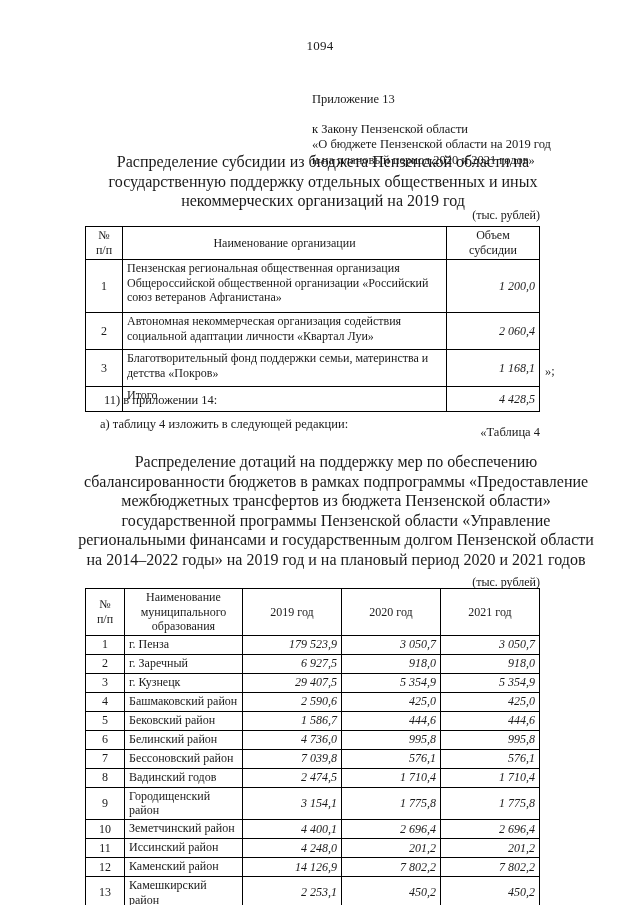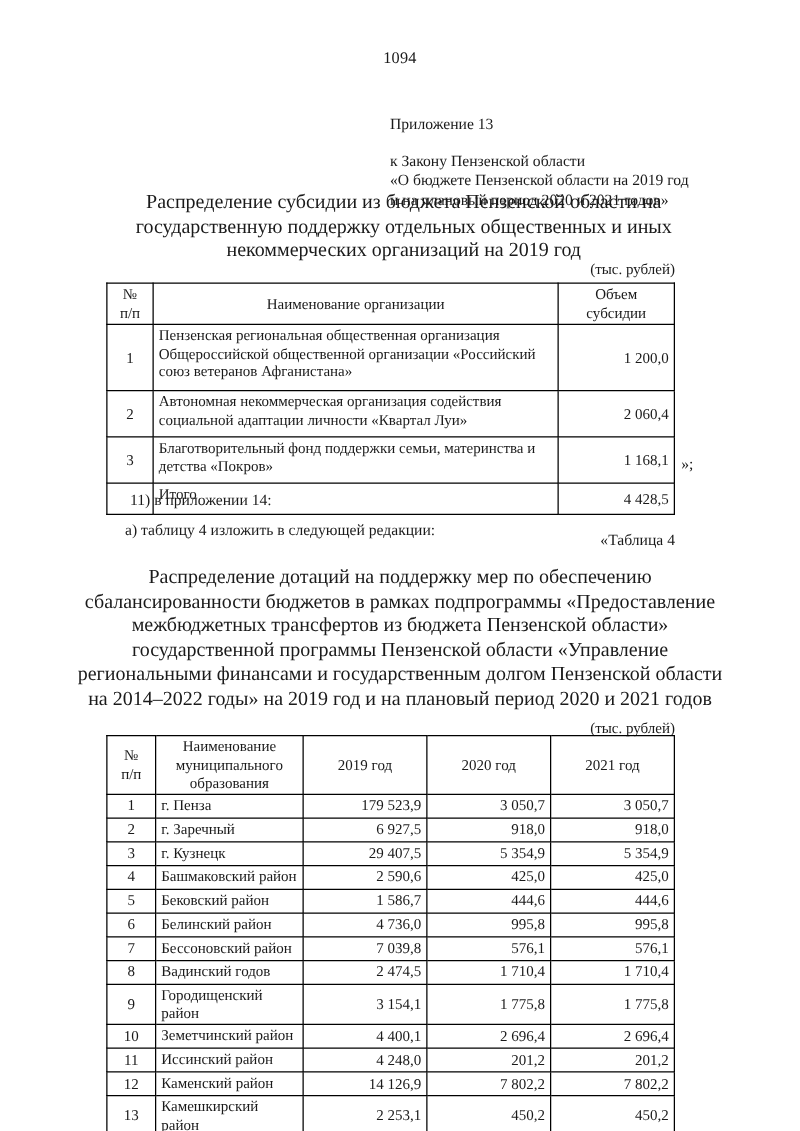--- a/index.html
+++ b/index.html
@@ -59,21 +59,21 @@
     line-height: 19.5px;
     margin: 0;
   }
   #title-one {
     top: 152px;
     left: 88px;
     width: 470px;
   }
   #title-two {
     top: 452px;
-    left: 60px;
+    left: 76px;
     width: 520px;
   }
 
   
   .units {
     position: absolute;
     text-align: right;
     font-size: 12px;
   }
   #units-one { top: 208px; left: 240px; width: 300px; }
@@ -93,21 +93,21 @@
     vertical-align: top;
     font-weight: normal;
     line-height: 14.6px;
   }
   table.doc-table th {
     text-align: center;
     vertical-align: middle;
   }
   .c-num   { text-align: center; vertical-align: middle !important; }
   .c-name  { text-align: left; }
-  .c-val   { text-align: right; vertical-align: middle !important; }
+  .c-val   { text-align: right; vertical-align: middle !important; font-style: italic; }
 
   
   #table-subsidies {
     top: 226px;
     left: 85px;
     width: 455px;
   }
   #table-subsidies td.c-num,
   #table-subsidies th.h-num { width: 28px; }
   #table-subsidies td.c-val,

